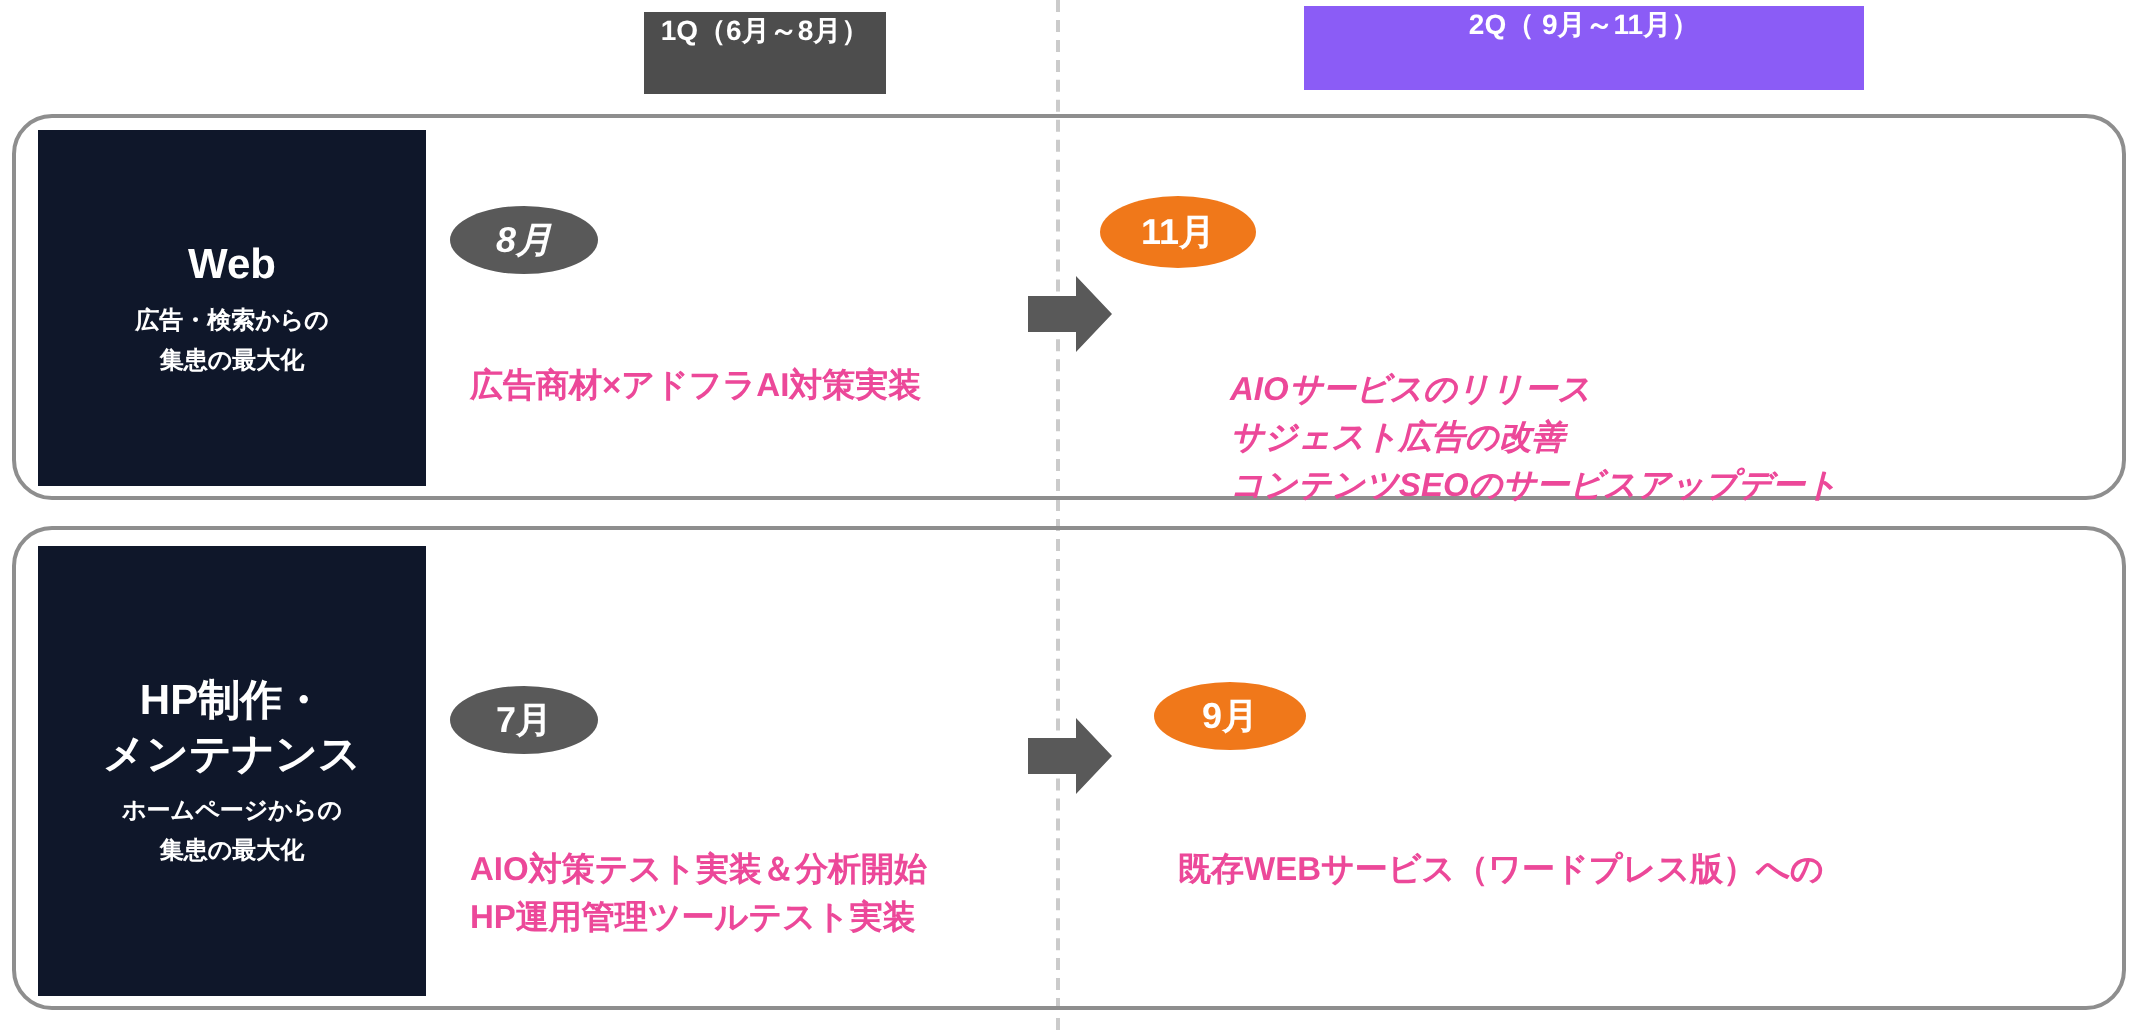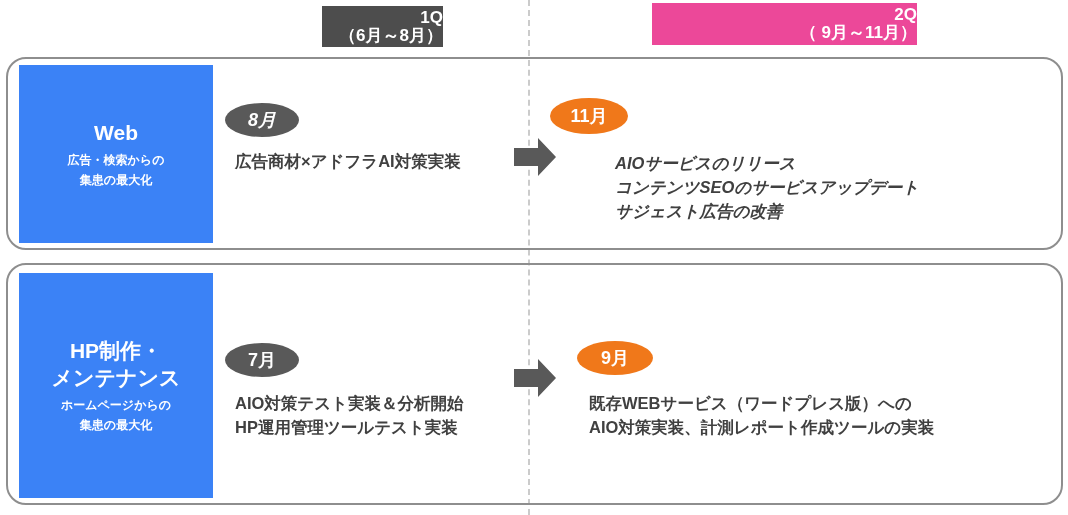--- a/index.html
+++ b/index.html
@@ -10,36 +10,36 @@
     font-family:"Liberation Sans", sans-serif;
     overflow:hidden;
   }
   
   .divider {
     position:absolute; left:528px; top:0; height:515px; width:0;
     border-left:2px dashed #CBCBCB;
   }
   
   .hbadge {
-    position:absolute; color:#fff; font-weight:bold; text-align:right;
-    font-size:17px; line-height:18px;
-    display:flex; flex-direction:column; justify-content:center;
+    position:absolute; color:#fff; font-weight:bold; text-align:left;
+    font-size:14px; line-height:18px;
+    display:flex; flex-direction:row; justify-content:center;
   }
   #q1badge { left:322px; top:6px;  width:121px; height:41px; background:#4D4D4D; }
-  #q2badge { left:652px; top:3px;  width:241px; height:42px; background:#ec4899;padding-left:24px; }
+  #q2badge { left:652px; top:3px;  width:280px; height:42px; background:#8b5cf6; }
   
   .card {
     position:absolute; left:6px; width:1057px; box-sizing:border-box;
     border:2px solid #8E8E8E; border-radius:20px; background:transparent;
   }
   #card1 { top:57px;  height:193px; }
   #card2 { top:263px; height:242px; }
   
   .catbox {
-    position:absolute; left:19px; width:194px; background:#3b82f6;
+    position:absolute; left:19px; width:194px; background:#0f172a;
     color:#fff; font-weight:bold; text-align:center;
     display:flex; flex-direction:column; justify-content:center;
   }
   #cat1 { top:65px;  height:178px; }
   #cat2 { top:273px; height:225px;text-align:center; }
   .cat-title { font-size:21px; line-height:27px; }
   .cat-sub   { font-size:12px; line-height:20px; }
   .cat-sub-group { margin-top:4px; }
   
   .mbadge {
@@ -47,22 +47,22 @@
     font-size:18px; display:flex; align-items:center; justify-content:center;
   }
   .mbadge.gray   { background:#595959; }
   .mbadge.orange { background:#F0781A; }
   #m8  { left:225px; top:103px; width:74px; height:34px;font-style:italic; }
   #m11 { left:550px; top:98px;  width:78px; height:36px; }
   #m7  { left:225px; top:343px; width:74px; height:34px; }
   #m9  { left:577px; top:341px; width:76px; height:34px; }
   
   .tasks {
-    position:absolute; color:#404040; font-weight:bold;
-    font-size:16.5px; line-height:24px; white-space:nowrap;
+    position:absolute; color:#ec4899; font-weight:bold;
+    font-size:16.5px; line-height:24px; white-space:nowrap;margin-top:32px;
   }
   #t1q1 { left:235px; top:149px; }
   #t1q2 { left:615px; top:151px;font-style:italic; }
   #t2q1 { left:235px; top:391px; }
   #t2q2 { left:589px; top:391px; }
   
   .arrow { position:absolute; width:42px; height:40px; }
   #arrow1 { left:514px; top:137px; }
   #arrow2 { left:514px; top:358px; }
 </style>
@@ -103,30 +103,29 @@
 <div class="mbadge gray" id="m8">8月</div>
 <div class="mbadge orange" id="m11">11月</div>
 <div class="mbadge gray" id="m7">7月</div>
 <div class="mbadge orange" id="m9">9月</div>
 
 <div class="tasks" id="t1q1">
   <div>広告商材×アドフラAI対策実装</div>
 </div>
 <div class="tasks" id="t1q2">
   <div>AIOサービスのリリース</div>
+  <div>サジェスト広告の改善</div>
   <div>コンテンツSEOのサービスアップデート</div>
-  <div>サジェスト広告の改善</div>
 </div>
 <div class="tasks" id="t2q1">
   <div>AIO対策テスト実装＆分析開始</div>
   <div>HP運用管理ツールテスト実装</div>
 </div>
 <div class="tasks" id="t2q2">
   <div>既存WEBサービス（ワードプレス版）への</div>
-  <div>AIO対策実装、計測レポート作成ツールの実装</div>
 </div>
 
 <svg class="arrow" id="arrow1" viewBox="0 0 42 40">
   <polygon points="0,11 24,11 24,1 42,20 24,39 24,29 0,29" fill="#595959"></polygon>
 </svg>
 <svg class="arrow" id="arrow2" viewBox="0 0 42 40">
   <polygon points="0,11 24,11 24,1 42,20 24,39 24,29 0,29" fill="#595959"></polygon>
 </svg>
 
 </body></html>

